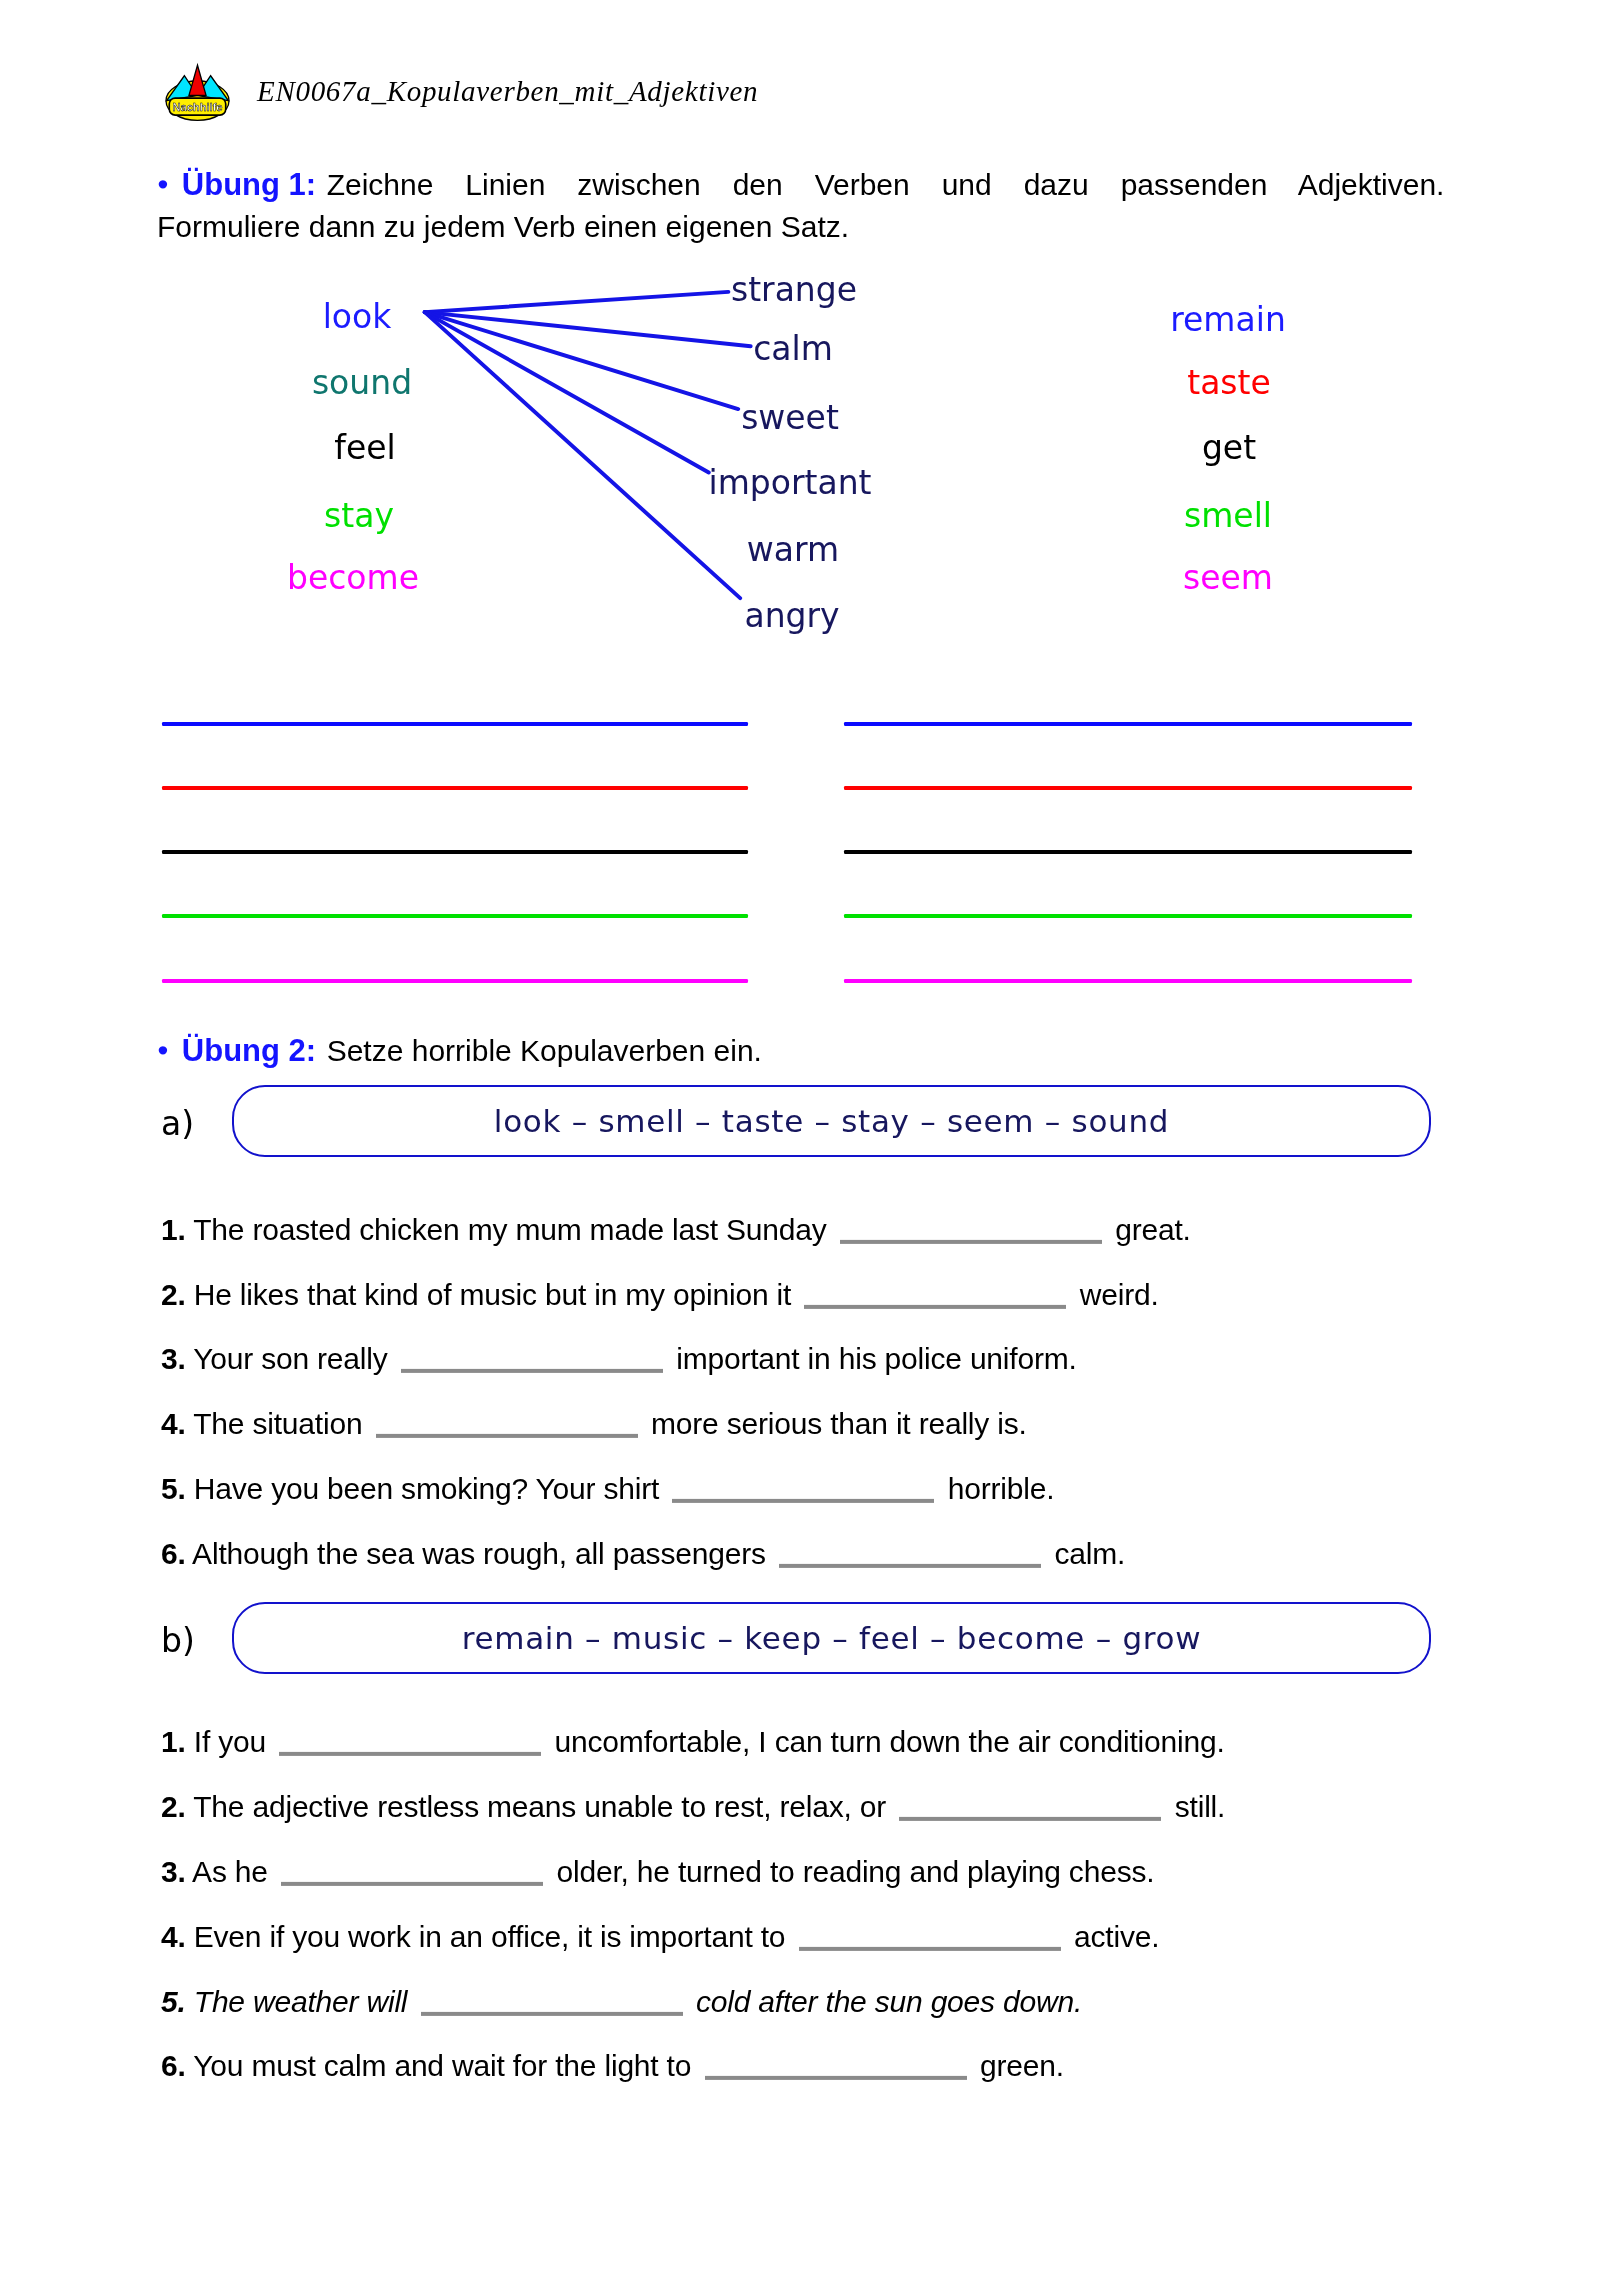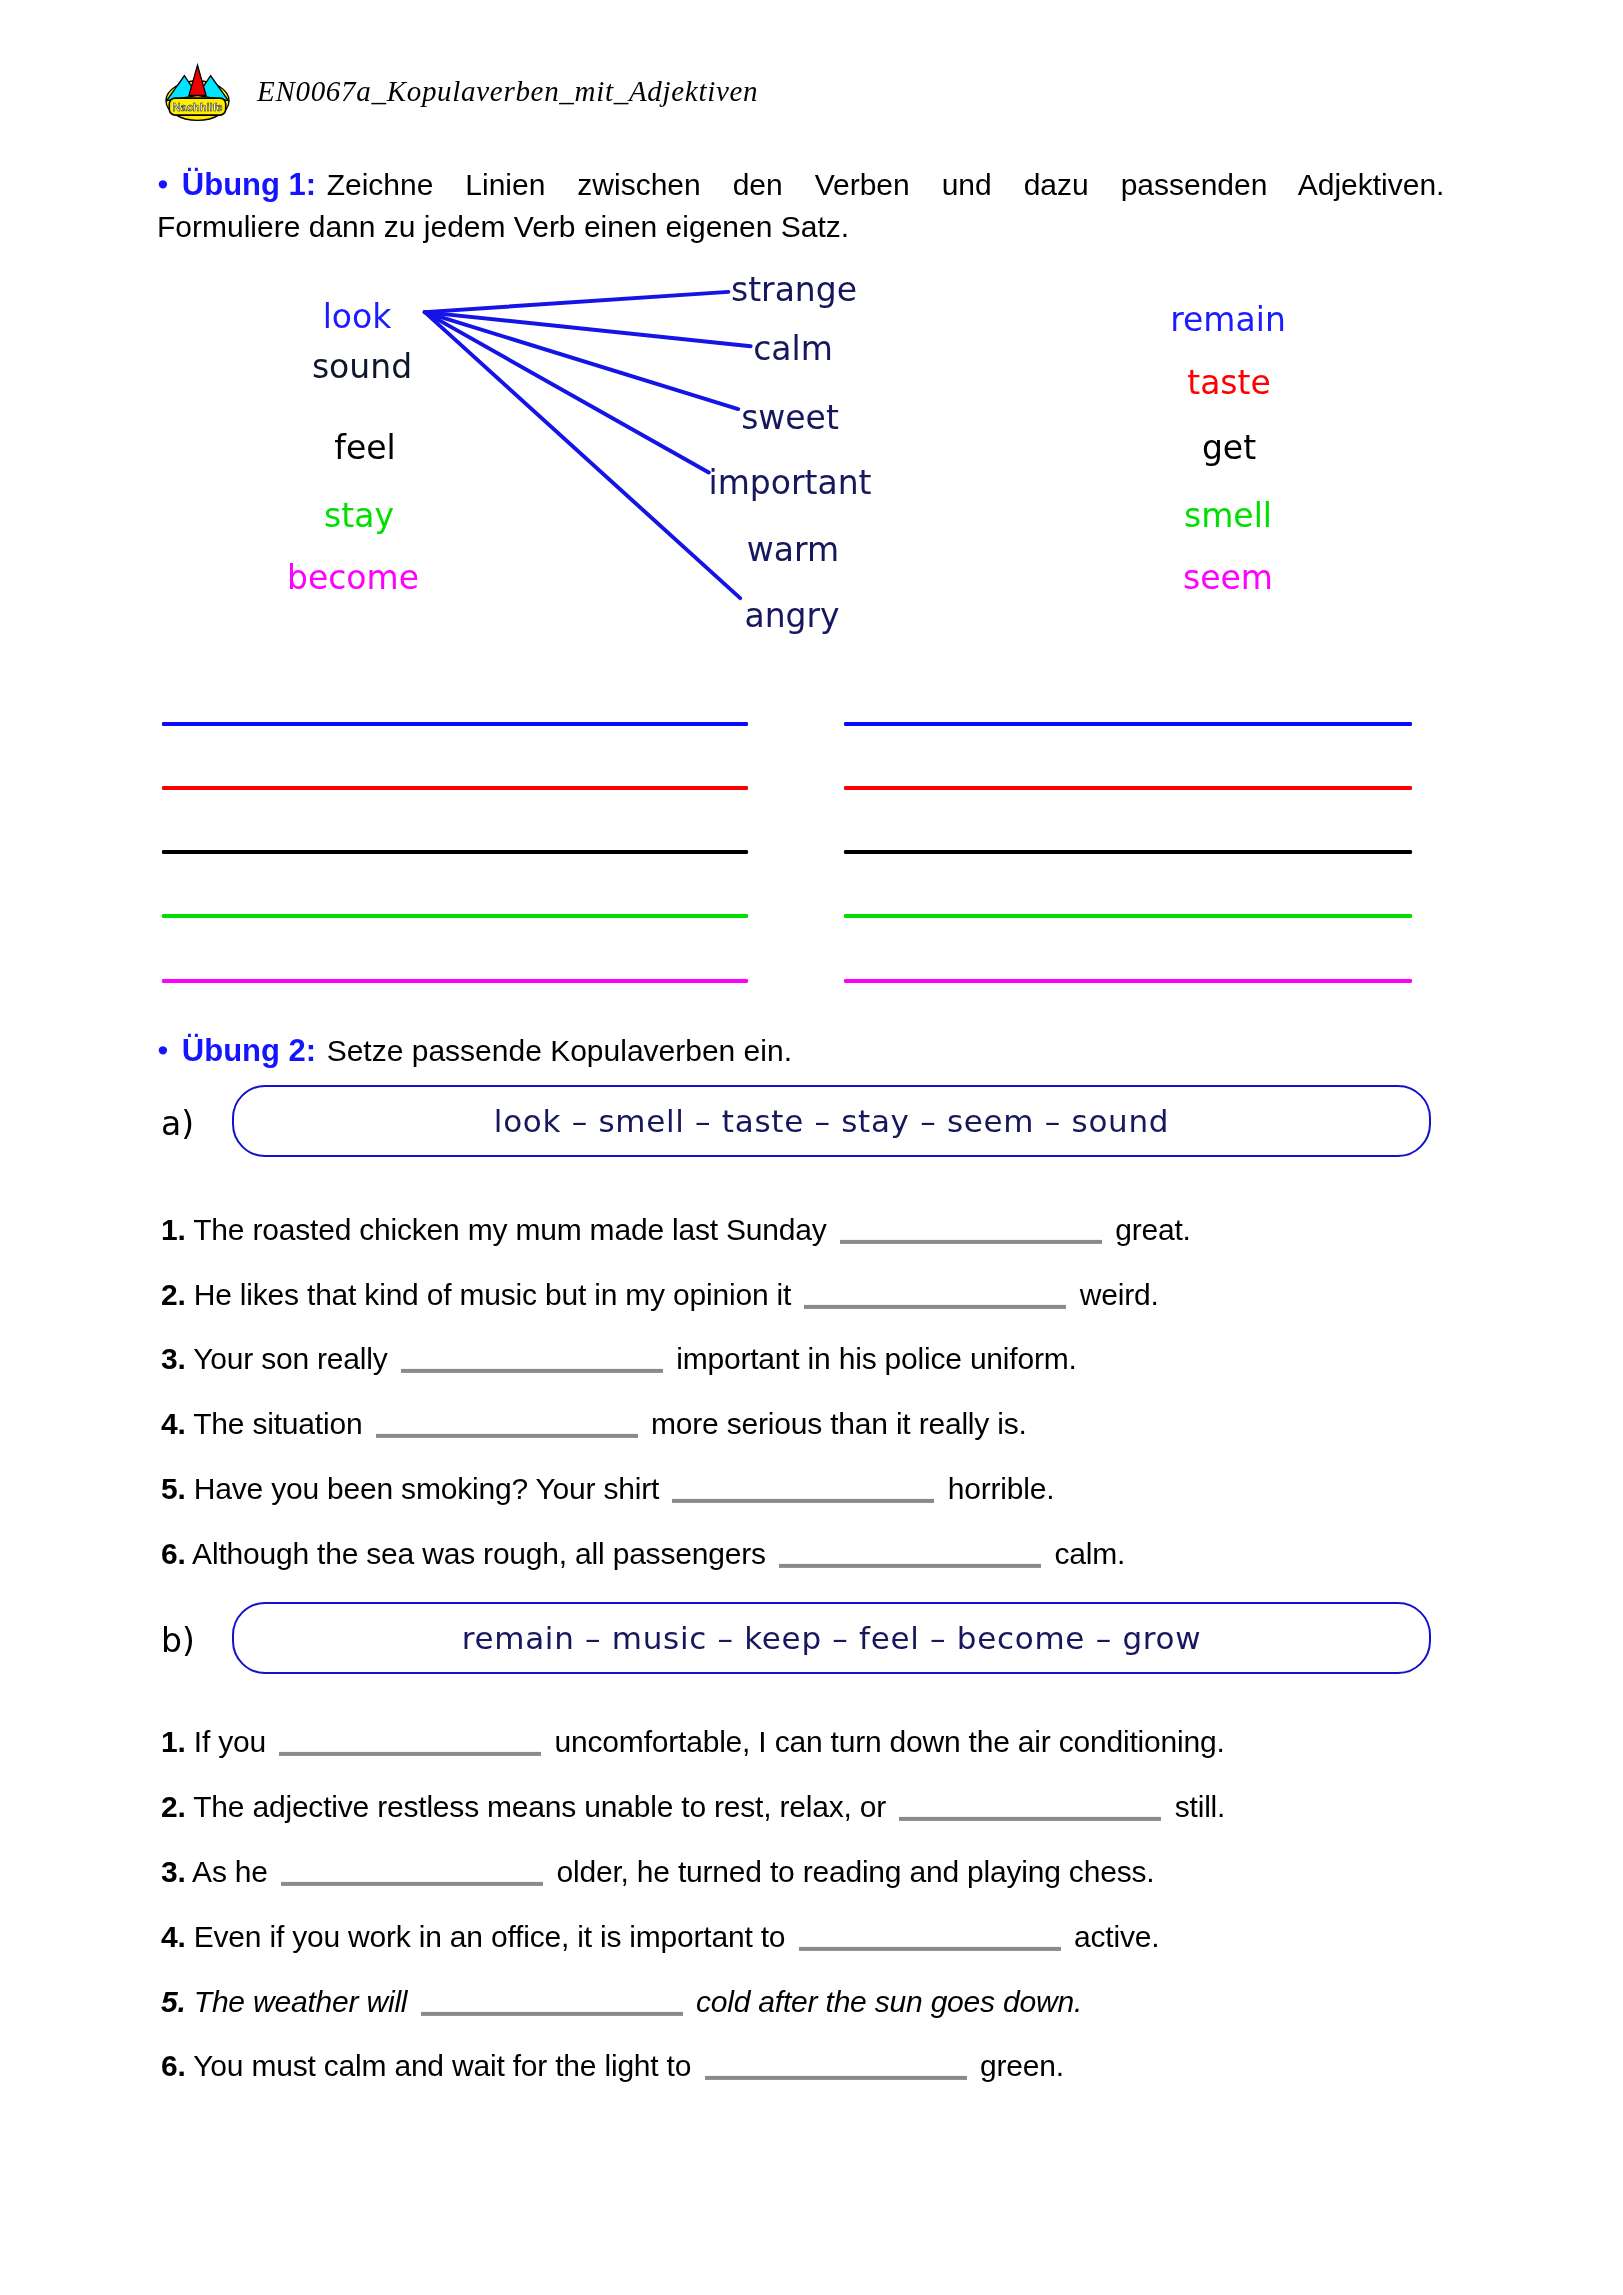--- a/index.html
+++ b/index.html
@@ -67,21 +67,21 @@
 
   <svg class="fan-svg" viewBox="0 0 2480 3507" id="fan-svg">
       <line x1="649" y1="477" x2="1113" y2="446" stroke="#1414e6" stroke-width="6" stroke-linecap="round"></line>
       <line x1="649" y1="477" x2="1147" y2="529" stroke="#1414e6" stroke-width="6" stroke-linecap="round"></line>
       <line x1="649" y1="477" x2="1128" y2="625" stroke="#1414e6" stroke-width="6" stroke-linecap="round"></line>
       <line x1="649" y1="477" x2="1083" y2="722" stroke="#1414e6" stroke-width="6" stroke-linecap="round"></line>
       <line x1="649" y1="477" x2="1131" y2="914" stroke="#1414e6" stroke-width="6" stroke-linecap="round"></line>
     </svg>
   <div id="matching-words">
       <span class="mword" style="left: 357px; top: 316px; color: rgb(28, 28, 255);">look</span>
-      <span class="mword" style="left: 362px; top: 366px; color: #0f172a;">sound</span>
+      <span class="mword" style="left: 362px; top: 382px; color: #0f766e;">sound</span>
       <span class="mword" style="left: 365px; top: 447px; color: rgb(0, 0, 0);">feel</span>
       <span class="mword" style="left: 359px; top: 515px; color: rgb(0, 224, 0);">stay</span>
       <span class="mword" style="left: 353px; top: 577px; color: rgb(255, 0, 255);">become</span>
       <span class="mword" style="left: 794px; top: 289px; color: rgb(23, 23, 94); text-align: right;">strange</span>
       <span class="mword" style="left: 793px; top: 348px; color: rgb(23, 23, 94);">calm</span>
       <span class="mword" style="left: 790px; top: 417px; color: rgb(23, 23, 94);">sweet</span>
       <span class="mword" style="left: 790px; top: 482px; color: rgb(23, 23, 94);">important</span>
       <span class="mword" style="left: 793px; top: 549px; color: rgb(23, 23, 94);">warm</span>
       <span class="mword" style="left: 792px; top: 615px; color: rgb(23, 23, 94);">angry</span>
       <span class="mword" style="left: 1228px; top: 319px; color: rgb(28, 28, 255);">remain</span>
@@ -98,21 +98,21 @@
       <div class="answer-line right" style="top: 786px; background: rgb(255, 0, 0);"></div>
       <div class="answer-line left" style="top: 850px; background: rgb(0, 0, 0);"></div>
       <div class="answer-line right" style="top: 850px; background: rgb(0, 0, 0);"></div>
       <div class="answer-line left" style="top: 914px; background: rgb(0, 224, 0);"></div>
       <div class="answer-line right" style="top: 914px; background: rgb(0, 224, 0);"></div>
       <div class="answer-line left" style="top: 979px; background: rgb(255, 0, 255);"></div>
       <div class="answer-line right" style="top: 979px; background: rgb(255, 0, 255);"></div>
     </div>
 
   <div class="heading" style="top:1028px;">
-    <span class="bullet">●</span><span class="hlabel">Übung 2:</span><span>Setze passende Kopulaverben ein.</span>
+    <span class="bullet">●</span><span class="hlabel">Übung 2:</span><span>Setze horrible Kopulaverben ein.</span>
   </div>
 
   <div class="part-label" style="top:1104px;">a)</div>
   <div class="bank-box" style="top:1085px;">look – smell – taste – stay – seem – sound</div>
   <div id="sentences-a">
       <div class="sentence" style="top: 1213px;"><span class="num">1.</span><span> The roasted chicken my mum made last Sunday </span><span class="blank"></span><span> great.</span></div>
       <div class="sentence" style="top: 1278px;"><span class="num">2.</span><span> He likes that kind of music but in my opinion it </span><span class="blank"></span><span> weird.</span></div>
       <div class="sentence" style="top: 1342px;"><span class="num">3.</span><span> Your son really </span><span class="blank"></span><span> important in his police uniform.</span></div>
       <div class="sentence" style="top: 1407px;"><span class="num">4.</span><span> The situation </span><span class="blank"></span><span> more serious than it really is.</span></div>
       <div class="sentence" style="top: 1472px;"><span class="num">5.</span><span> Have you been smoking? Your shirt </span><span class="blank"></span><span> horrible.</span></div>

